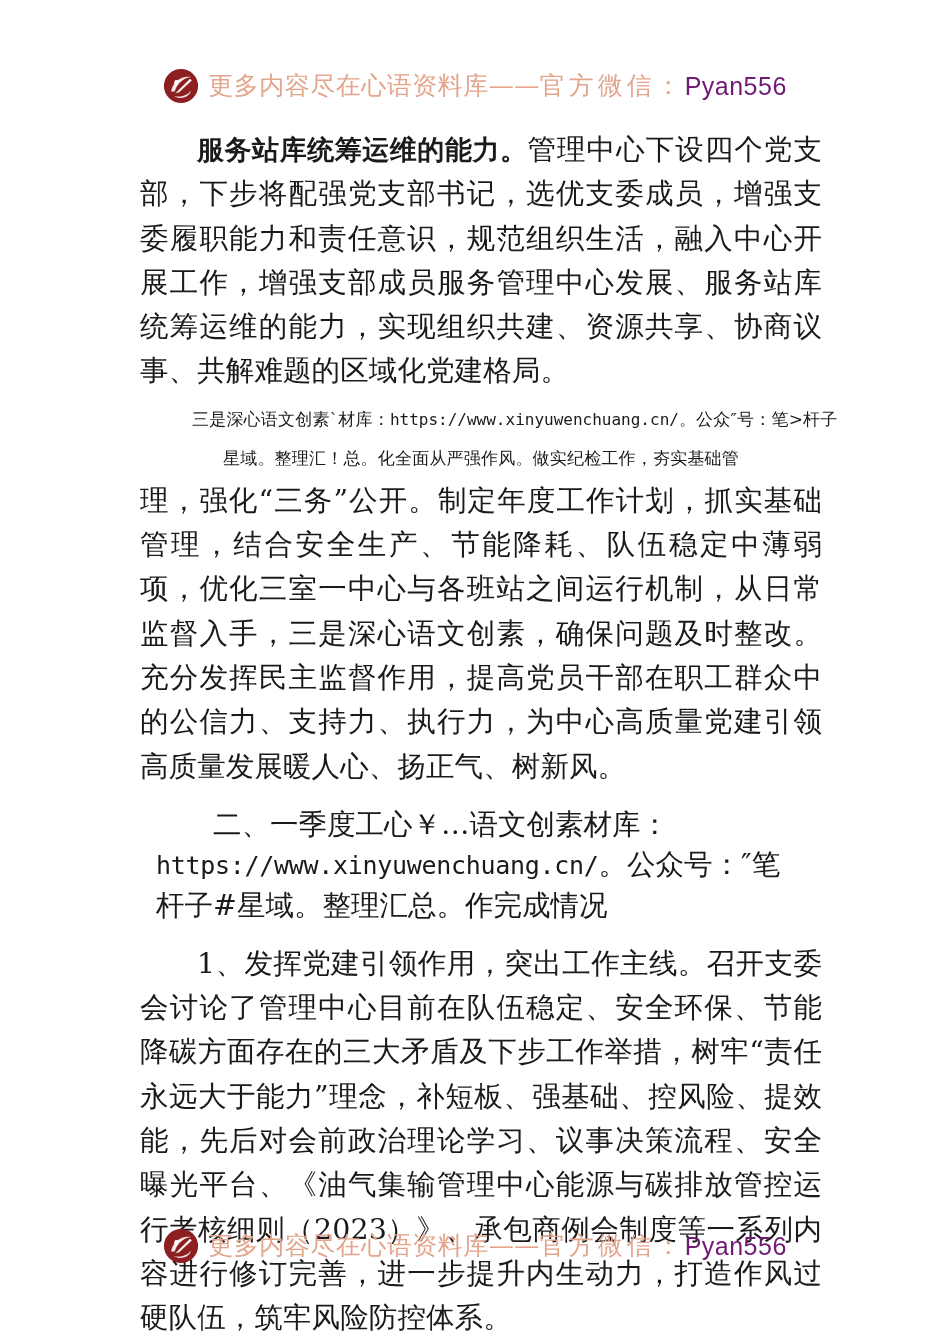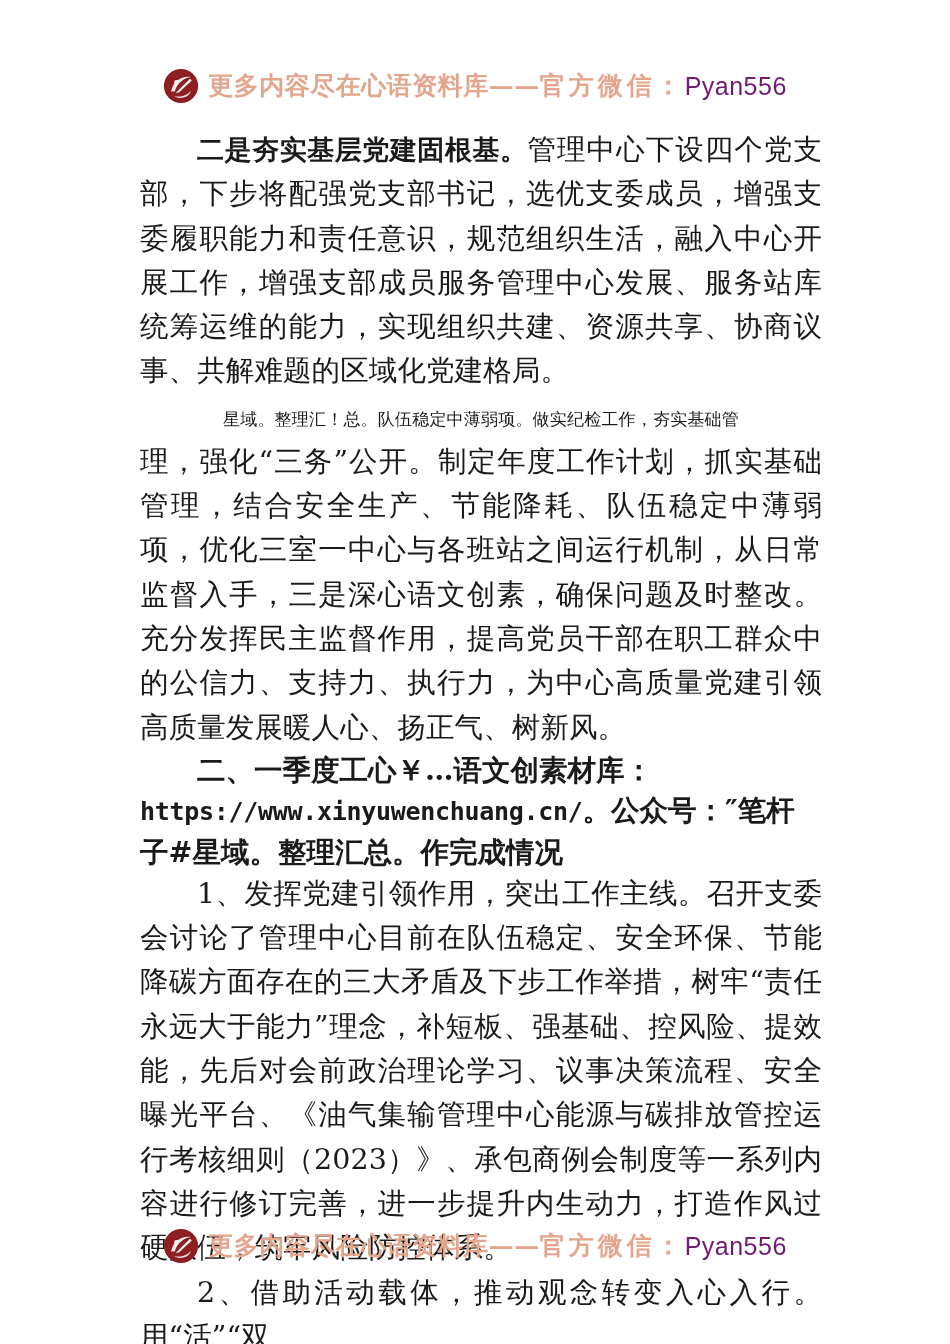--- a/index.html
+++ b/index.html
@@ -33,21 +33,21 @@
   .wm-logo {
     width: 36px;
     height: 36px;
     margin-right: 9px;
     flex: 0 0 auto;
     display: block;
   }
   .wm-text {
     font-family: "DejaVu Serif", "Liberation Serif", serif;
     font-size: 25px;
-    font-weight: 700;
+    font-weight: 400;
     color: #e3a58c;
     letter-spacing: 0.5px;
     line-height: 36px;
     white-space: nowrap;
   }
   .wm-text .spaced { letter-spacing: 4px; }
   .wm-id {
     font-family: "Liberation Sans", "DejaVu Sans", sans-serif;
     font-size: 25px;
     font-weight: 400;
@@ -95,27 +95,26 @@
   .small-block .ln { display: block; white-space: nowrap; }
   .small-block .ln1 { text-align: left; padding-left: 52px; }
   .mono {
     font-family: "DejaVu Sans Mono", "Liberation Mono", monospace;
     font-size: 16px;
     letter-spacing: 0px;
   }
 
   
   .mono-para {
-    margin: 0;
+    margin: 16px;
     font-size: 28.5px;
     line-height: 40px;
     text-indent: 2em;
     text-align: left;
     letter-spacing: 0px;
-    font-weight: bold;
   }
   .mono-para .url {
     font-family: "DejaVu Sans Mono", "Liberation Mono", monospace;
     font-size: 25px;
     letter-spacing: -0.3px;
   }
 </style>
 </head>
 <body>
 
@@ -126,24 +125,25 @@
     <path d="M30 12 L18 24 L14 28 L18 27 L32 14 Z" fill="#ffffff" opacity="0.95"></path>
     <circle cx="15" cy="16" r="2.6" fill="#ffffff"></circle>
     <path d="M12 31 C18 33, 27 31, 31 25 C30 32, 20 36, 12 31 Z" fill="#ffffff" opacity="0.85"></path>
   </svg>
   <span class="wm-text"><span>更多内容尽在心语资料库——</span><span class="spaced">官方微信：</span></span>
   <span class="wm-id">Pyan556</span>
 </div>
 
 <div class="page-body">
 
-  <p class="para indent"><span class="lead">二是夯实基层党建固根基。</span><span>管理中心下设四个党支部，下步将配强党支部书记，选优支委成员，增强支委履职能力和责任意识，规范组织生活，融入中心开展工作，增强支部成员服务管理中心发展、服务站库统筹运维的能力，实现组织共建、资源共享、协商议事、共解难题的区域化党建格局。</span></p>
+  <p class="para indent"><span class="lead">服务站库统筹运维的能力。</span><span>管理中心下设四个党支部，下步将配强党支部书记，选优支委成员，增强支委履职能力和责任意识，规范组织生活，融入中心开展工作，增强支部成员服务管理中心发展、服务站库统筹运维的能力，实现组织共建、资源共享、协商议事、共解难题的区域化党建格局。</span></p>
 
   <div class="small-block">
-    <span class="ln">星域。整理汇！总。队伍稳定中薄弱项。做实纪检工作，夯实基础管</span>
+    <span class="ln ln1"><span>三是深心语文创素`材库：</span><span class="mono">https://www.xinyuwenchuang.cn/</span><span>。公众″号：笔&gt;杆子</span></span>
+    <span class="ln">星域。整理汇！总。化全面从严强作风。做实纪检工作，夯实基础管</span>
   </div>
 
   <p class="para">理，强化“三务”公开。制定年度工作计划，抓实基础管理，结合安全生产、节能降耗、队伍稳定中薄弱项，优化三室一中心与各班站之间运行机制，从日常监督入手，三是深心语文创素，确保问题及时整改。充分发挥民主监督作用，提高党员干部在职工群众中的公信力、支持力、执行力，为中心高质量党建引领高质量发展暖人心、扬正气、树新风。</p>
 
   <p class="mono-para"><span>二、一季度工心￥…语文创素材库：</span><span class="url">https://www.xinyuwenchuang.cn/</span><span>。公众号：″笔杆子#星域。整理汇总。作完成情况</span></p>
 
   <p class="para indent">1、发挥党建引领作用，突出工作主线。召开支委会讨论了管理中心目前在队伍稳定、安全环保、节能降碳方面存在的三大矛盾及下步工作举措，树牢“责任永远大于能力”理念，补短板、强基础、控风险、提效能，先后对会前政治理论学习、议事决策流程、安全曝光平台、《油气集输管理中心能源与碳排放管控运行考核细则（2023）》、承包商例会制度等一系列内容进行修订完善，进一步提升内生动力，打造作风过硬队伍，筑牢风险防控体系。</p>
 
   <p class="para indent">2、借助活动载体，推动观念转变入心入行。用“活”“双</p>
 

